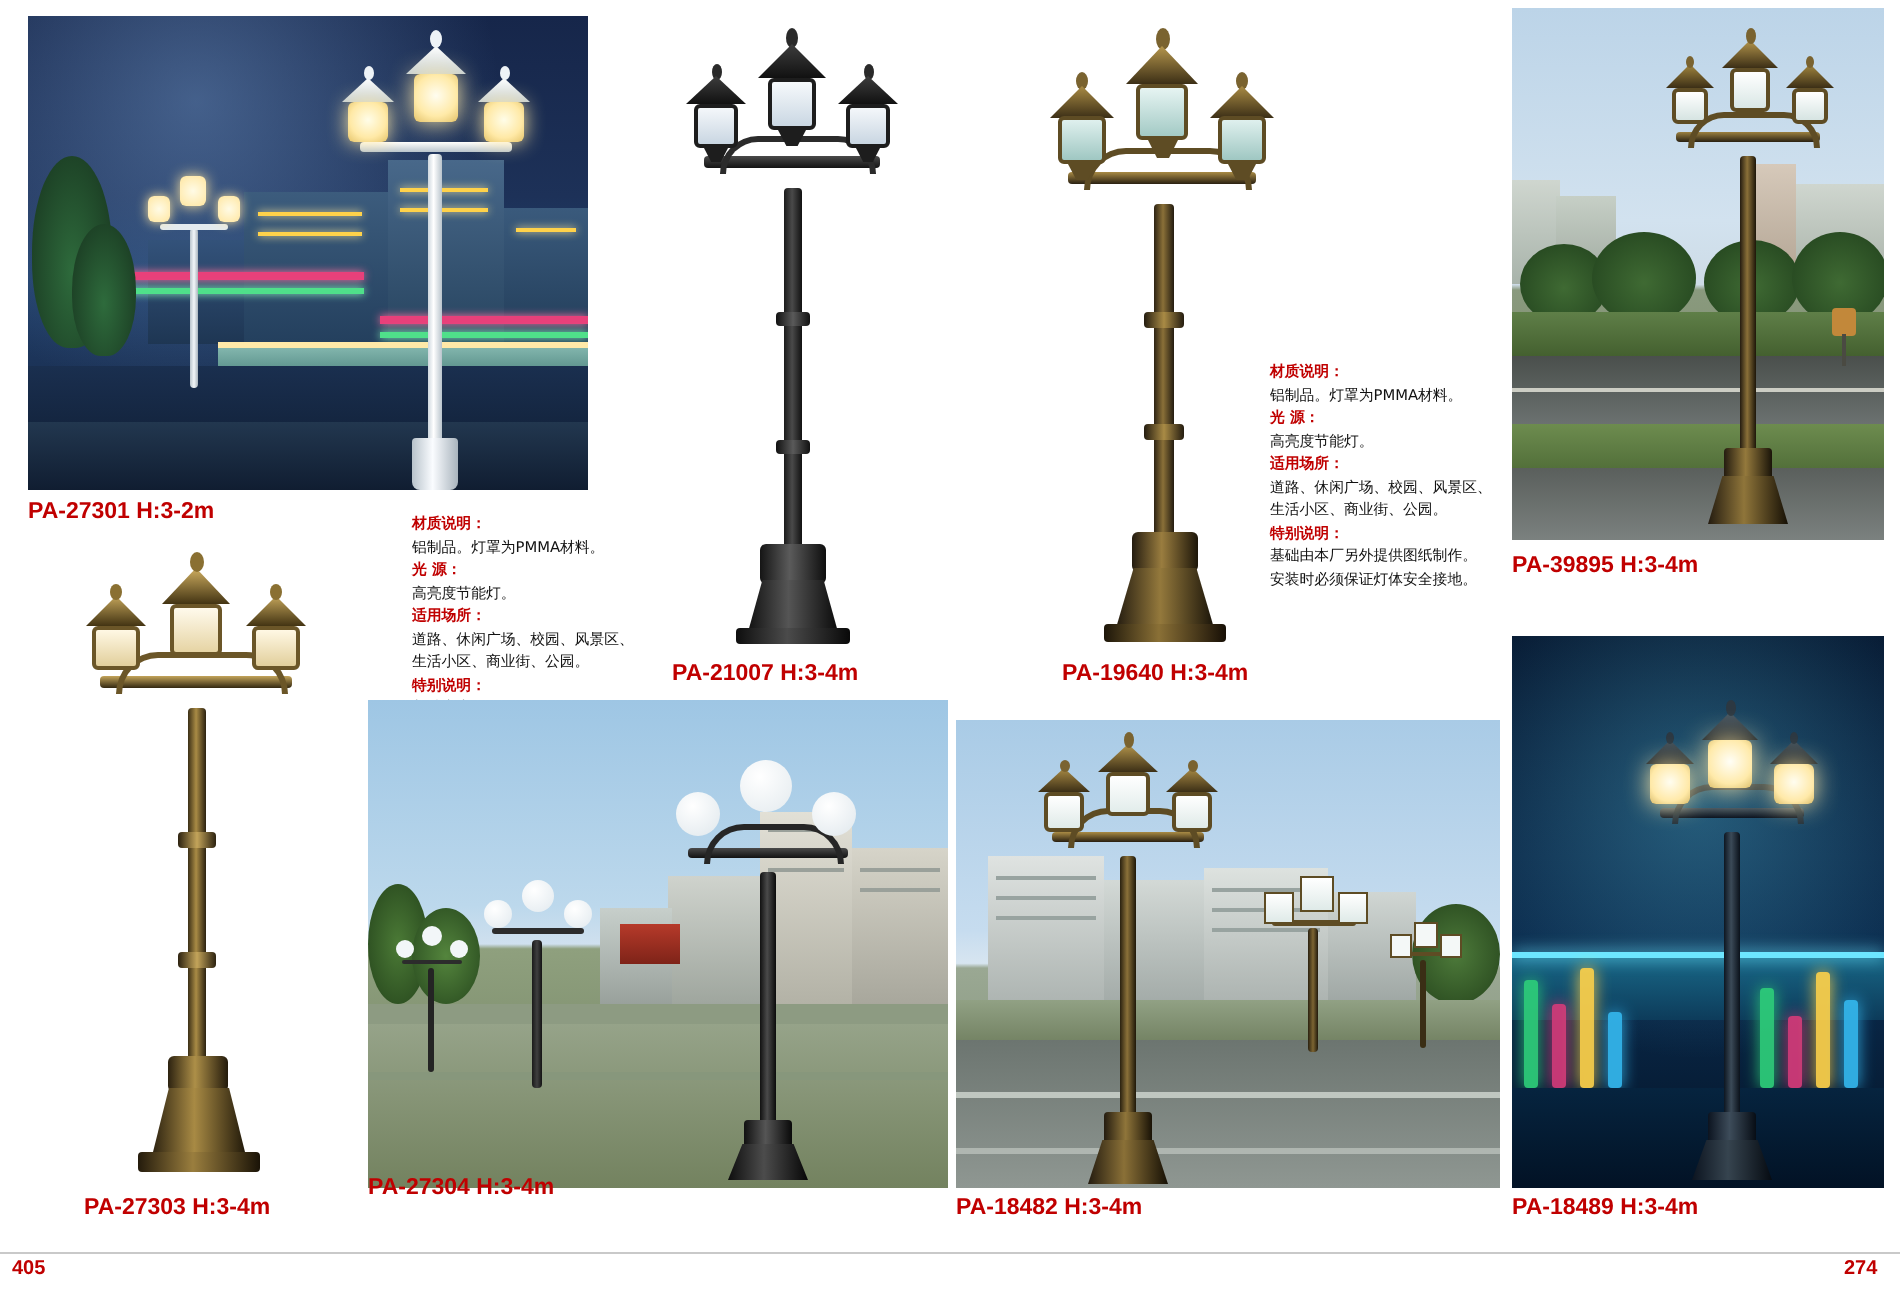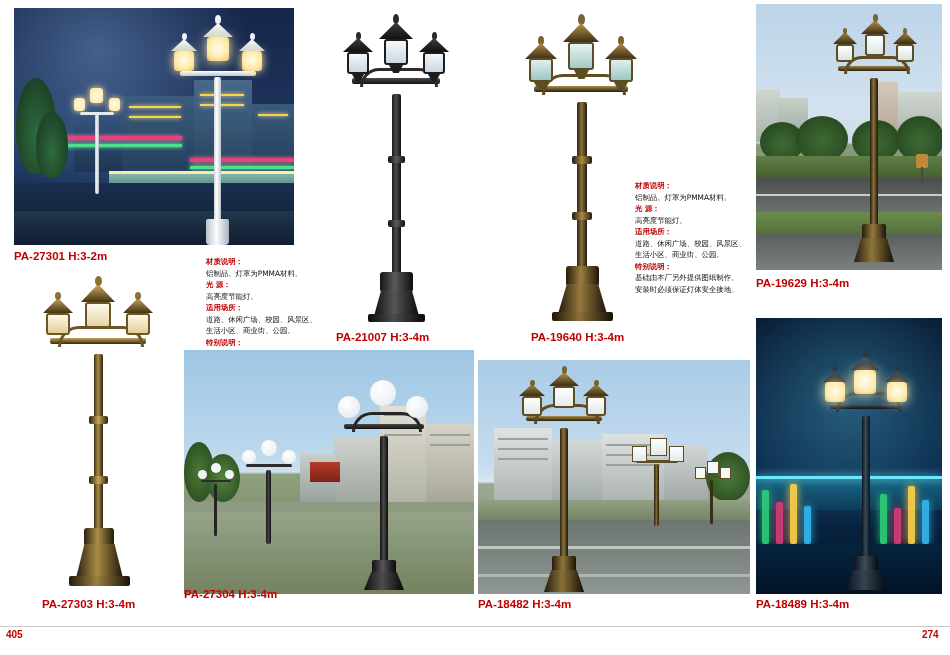--- a/index.html
+++ b/index.html
@@ -302,21 +302,21 @@
       <div class="head" style="left:60px;top:16px;width:26px;height:42px;">
         <div class="roof" style="left:1px;top:4px;width:24px;height:12px;background:linear-gradient(#a3873f,#3c2f16);clip-path:polygon(50% 0,100% 100%,0 100%);"></div>
         <div class="finial" style="left:11px;top:0;width:4px;height:6px;background:#7a6330;"></div>
         <div class="glass" style="left:4px;top:16px;width:18px;height:18px;background:linear-gradient(#ffffff,#d6e4e2);border:2px solid #5e4c24;box-sizing:border-box;"></div>
       </div>
     </div>
 
     <div style="position:absolute;left:160px;top:150px;width:12px;height:14px;background:#c2883a;border-radius:2px;"></div>
     <div style="position:absolute;left:165px;top:163px;width:2px;height:16px;background:#4a4a42;"></div>
   </div>
-  <div class="caption" style="left:756px;top:277px;">PA-19629 H:3-4m</div>
+  <div class="caption" style="left:756px;top:277px;">PA-39895 H:3-4m</div>
 
   <div class="photo sc-studio" style="left:22px;top:272px;width:150px;height:322px;">
     <div class="lamp" style="left:18px;top:4px;width:116px;height:318px;">
       <div class="pole" style="left:54px;top:78px;width:9px;height:180px;background:linear-gradient(90deg,#3b2f16,#a98b45 45%,#2c2210);"></div>
       <div style="position:absolute;left:49px;top:140px;width:19px;height:8px;background:linear-gradient(90deg,#2c2210,#c3a45a,#2c2210);border-radius:2px;"></div>
       <div style="position:absolute;left:49px;top:200px;width:19px;height:8px;background:linear-gradient(90deg,#2c2210,#c3a45a,#2c2210);border-radius:2px;"></div>
       <div class="base" style="left:44px;top:252px;width:30px;height:18px;background:linear-gradient(90deg,#2c2210,#ad8f48 45%,#231a0b);border-radius:3px;"></div>
       <div class="base" style="left:36px;top:268px;width:47px;height:34px;background:linear-gradient(90deg,#2c2210,#a88a44 45%,#201809);clip-path:polygon(18% 0,82% 0,100% 100%,0 100%);"></div>
       <div class="base" style="left:29px;top:300px;width:61px;height:10px;background:linear-gradient(90deg,#241b0c,#9a7e3e 45%,#1a1307);border-radius:2px;"></div>
       <div class="arm" style="left:10px;top:62px;width:96px;height:6px;background:linear-gradient(#c3a45a,#332811);"></div>

